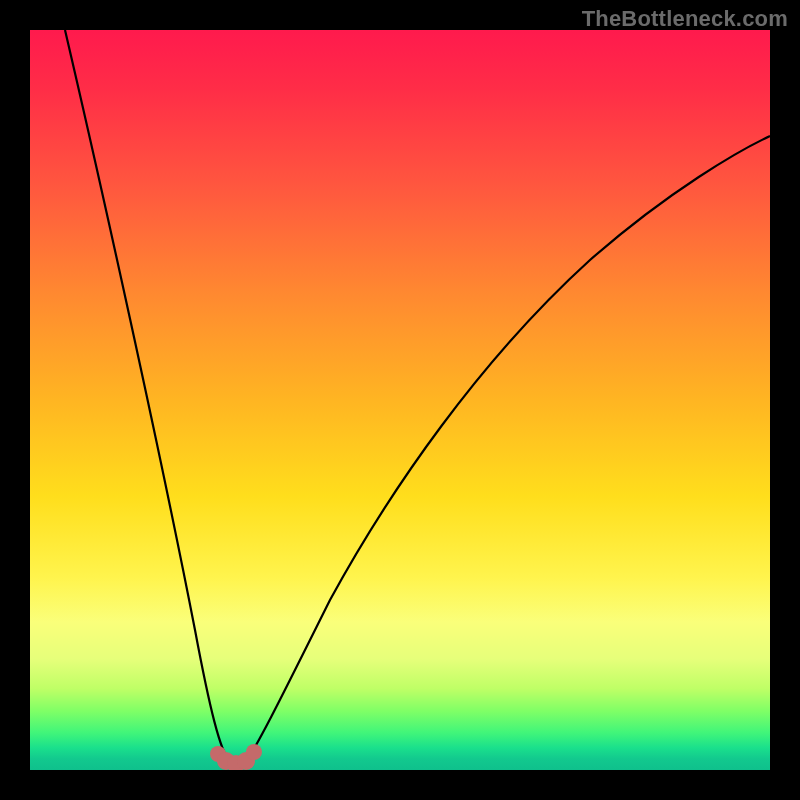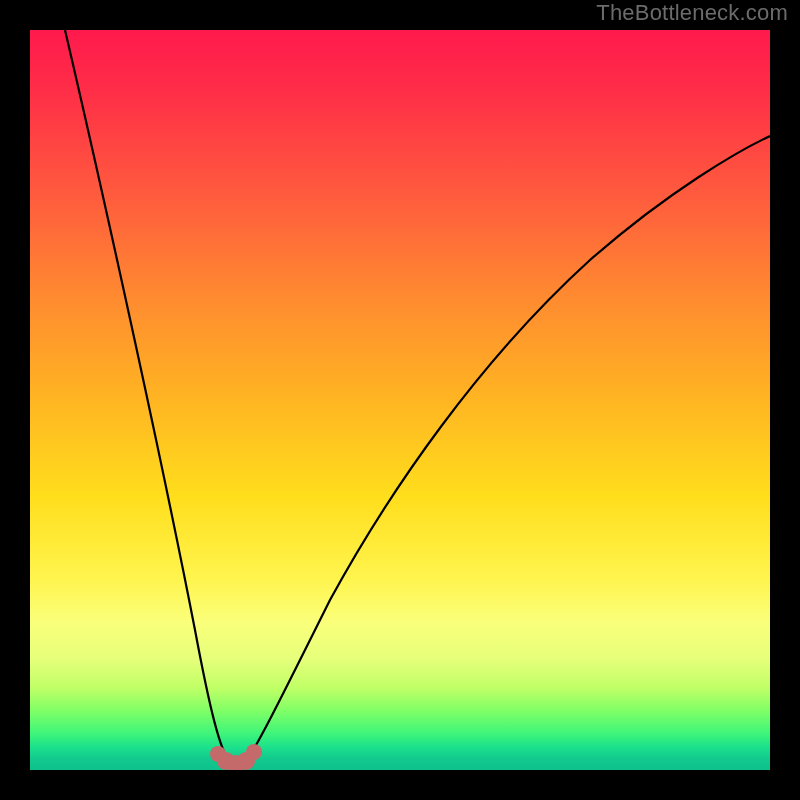--- a/index.html
+++ b/index.html
@@ -37,25 +37,25 @@
       #bfff66 89%,
       #80ff66 92%,
       #40f57a 95%,
       #1ae08c 97%,
       #12c98e 98.5%,
       #0fc08c 100%
     );
   }
   .watermark {
     position: absolute;
-    top: 0;
+    top: 6px;
     right: 12px;
     color: #6b6b6b;
     font-size: 22px;
-    font-weight: 400;
+    font-weight: 700;
     letter-spacing: 0.2px;
     z-index: 5;
   }
   svg.curve {
     position: absolute;
     left: 0; top: 0;
     width: 740px;
     height: 740px;
     z-index: 3;
   }

